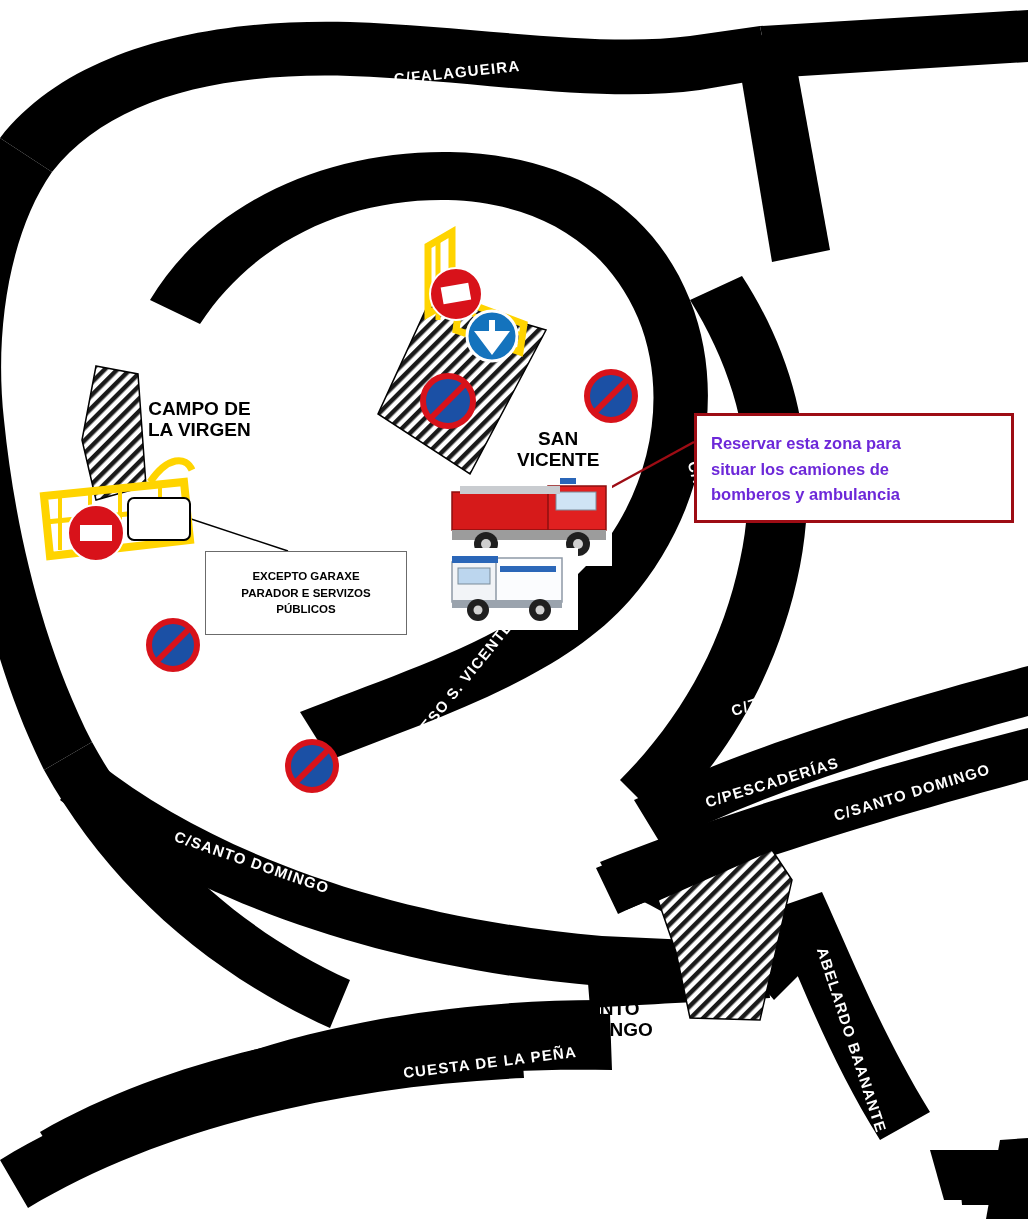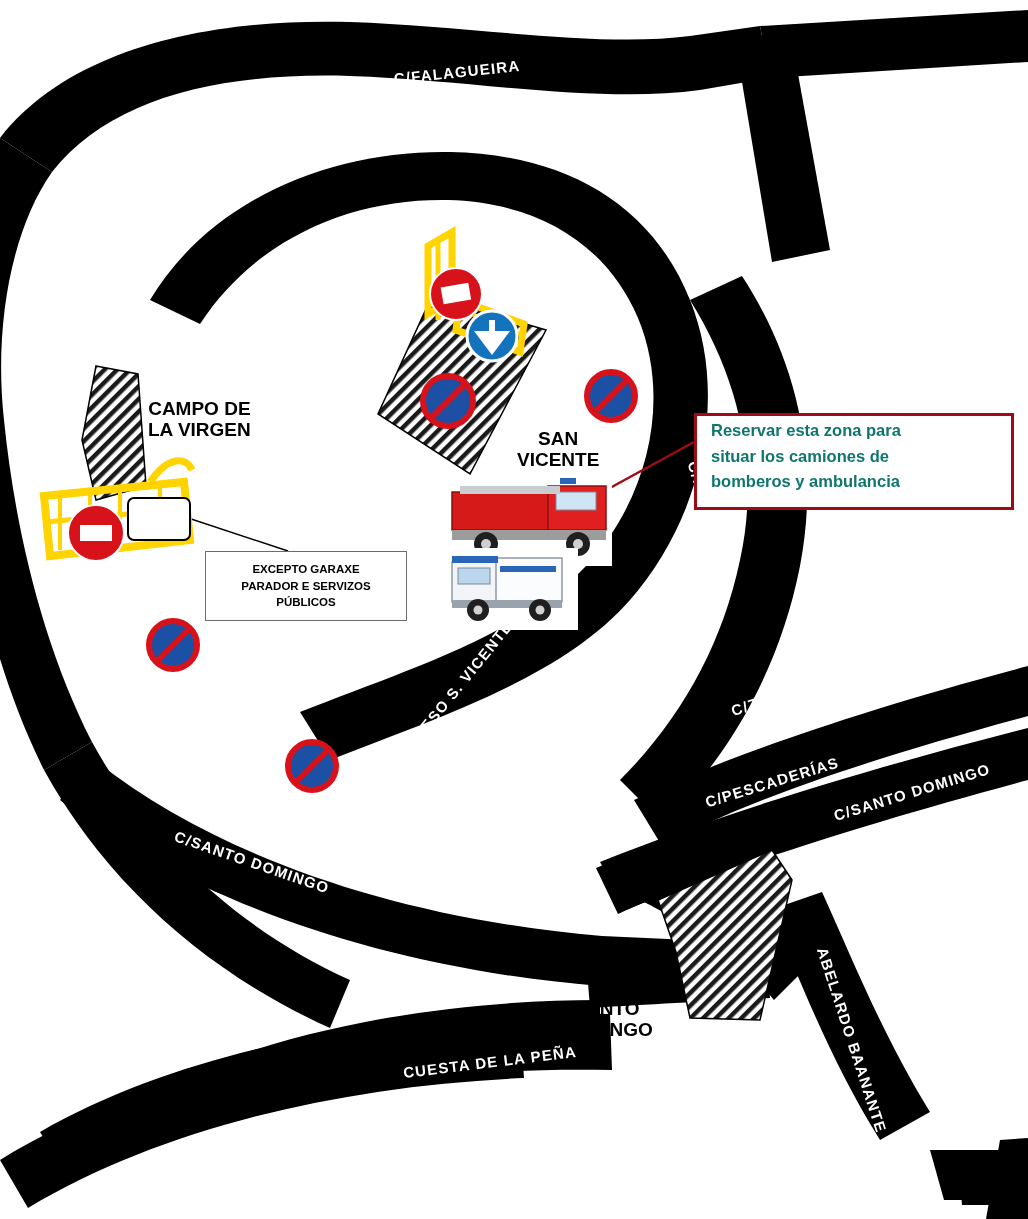--- a/index.html
+++ b/index.html
@@ -39,32 +39,32 @@
     font-weight: bold;
     font-size: 19px;
     line-height: 1.12;
     white-space: pre-line;
     text-align: center;
   }
   .callout {
     position: absolute;
     border: 3px solid #9d0c14;
     background: #ffffff;
-    padding: 2px 12px 12px 14px;
+    padding: 15px 12px 12px 14px;
     font-size: 16.5px;
     font-weight: bold;
     line-height: 1.55;
-    color: #0f766e;
+    color: #6d28d9;
     white-space: pre-line;
   }
   .note-box {
     position: absolute;
     border: 1px solid #6b6b6b;
     background: #ffffff;
-    padding: 9px 10px;
+    padding: 16px 10px;
     font-size: 11.5px;
     font-weight: bold;
     line-height: 1.45;
     color: #000000;
     text-align: center;
     white-space: pre-line;
   }
 </style>
 </head>
 <body>

